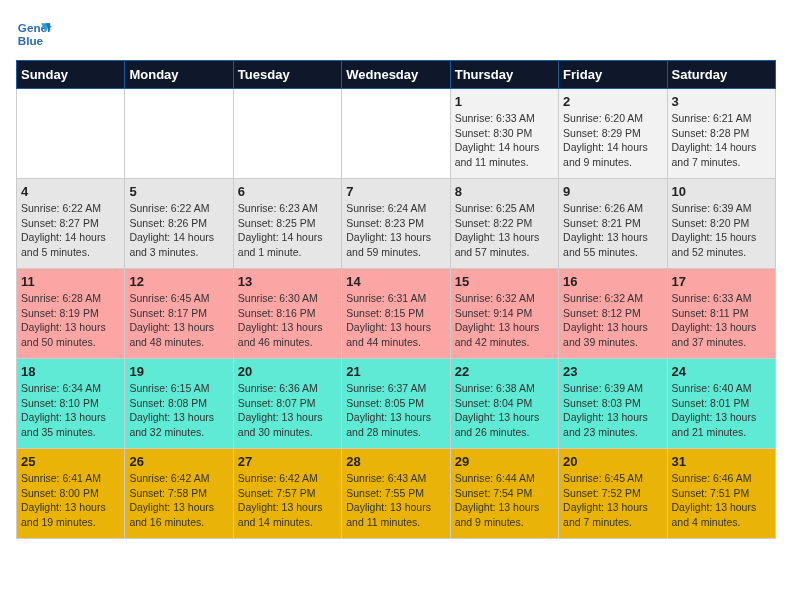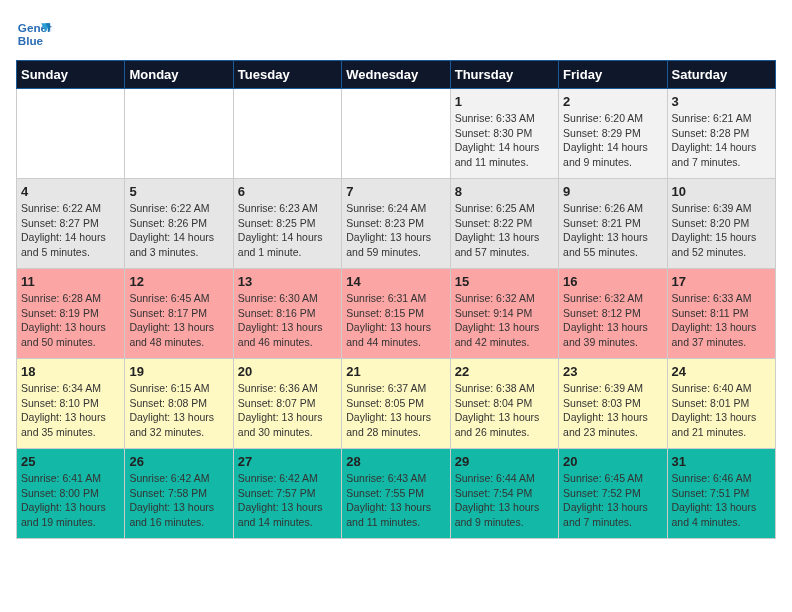--- a/index.html
+++ b/index.html
@@ -222,21 +222,21 @@
           <div class="cell-text">Sunset: 8:12 PM</div>
           <div class="cell-text">Daylight: 13 hours and 39 minutes.</div>
         </td>
         <td>
           <span class="day-number">17</span>
           <div class="cell-text">Sunrise: 6:33 AM</div>
           <div class="cell-text">Sunset: 8:11 PM</div>
           <div class="cell-text">Daylight: 13 hours and 37 minutes.</div>
         </td>
       </tr>
-      <tr style="background: #fef9c3;">
+      <tr style="background: #5eead4;">
         <td>
           <span class="day-number">18</span>
           <div class="cell-text">Sunrise: 6:34 AM</div>
           <div class="cell-text">Sunset: 8:10 PM</div>
           <div class="cell-text">Daylight: 13 hours and 35 minutes.</div>
         </td>
         <td>
           <span class="day-number">19</span>
           <div class="cell-text">Sunrise: 6:15 AM</div>
           <div class="cell-text">Sunset: 8:08 PM</div>
@@ -266,21 +266,21 @@
           <div class="cell-text">Sunset: 8:03 PM</div>
           <div class="cell-text">Daylight: 13 hours and 23 minutes.</div>
         </td>
         <td>
           <span class="day-number">24</span>
           <div class="cell-text">Sunrise: 6:40 AM</div>
           <div class="cell-text">Sunset: 8:01 PM</div>
           <div class="cell-text">Daylight: 13 hours and 21 minutes.</div>
         </td>
       </tr>
-      <tr style="background: #14b8a6;">
+      <tr style="background: #eab308;">
         <td>
           <span class="day-number">25</span>
           <div class="cell-text">Sunrise: 6:41 AM</div>
           <div class="cell-text">Sunset: 8:00 PM</div>
           <div class="cell-text">Daylight: 13 hours and 19 minutes.</div>
         </td>
         <td>
           <span class="day-number">26</span>
           <div class="cell-text">Sunrise: 6:42 AM</div>
           <div class="cell-text">Sunset: 7:58 PM</div>

